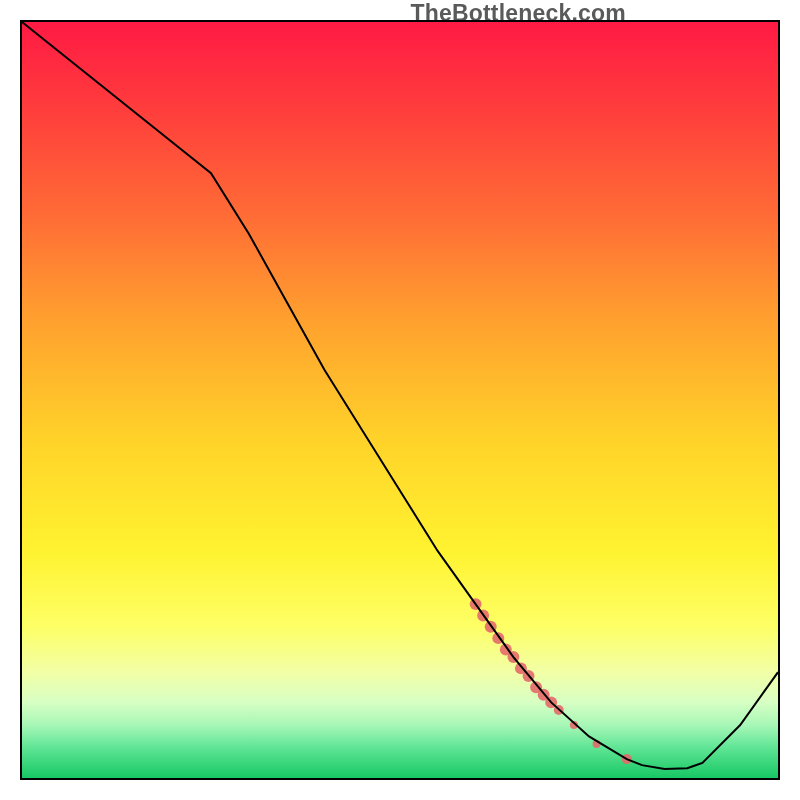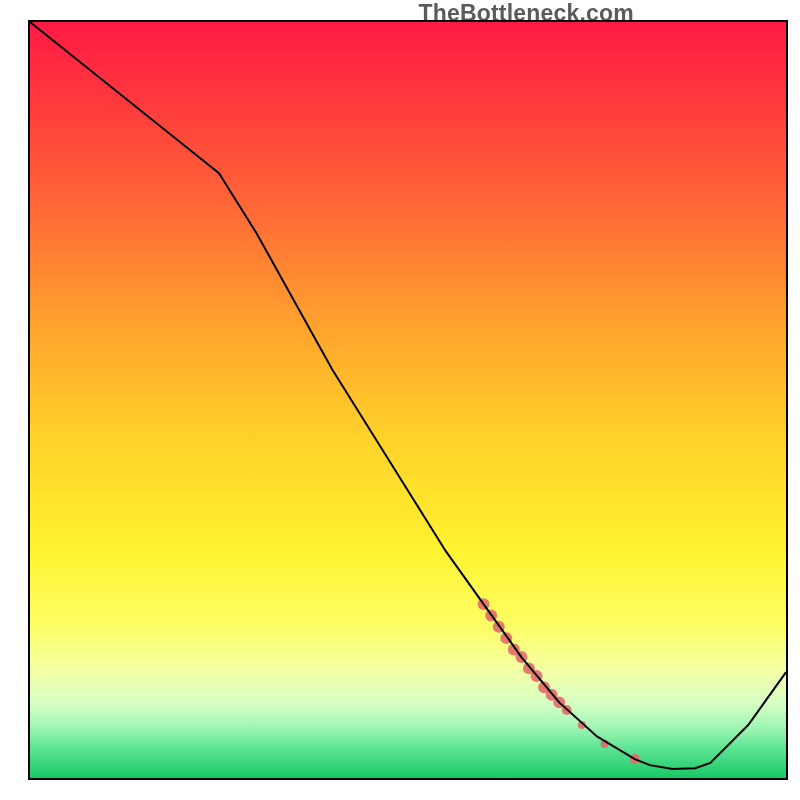--- a/index.html
+++ b/index.html
@@ -1,21 +1,20 @@
 <!DOCTYPE html>
 <html><head>
 <meta charset="utf-8">
 <style>
   * { margin: 0; padding: 0; box-sizing: border-box; }
   html, body { width: 800px; height: 800px; overflow: hidden; background: #fff; }
   .chart-container {
     position: relative;
     width: 648px;
     height: 800px;
-    margin-left: 8px;
   }
   .plot-area {
     position: absolute;
     left: 20px;
     top: 20px;
     width: 760px;
     height: 760px;
     border: 2px solid #000;
     overflow: hidden;
   }

